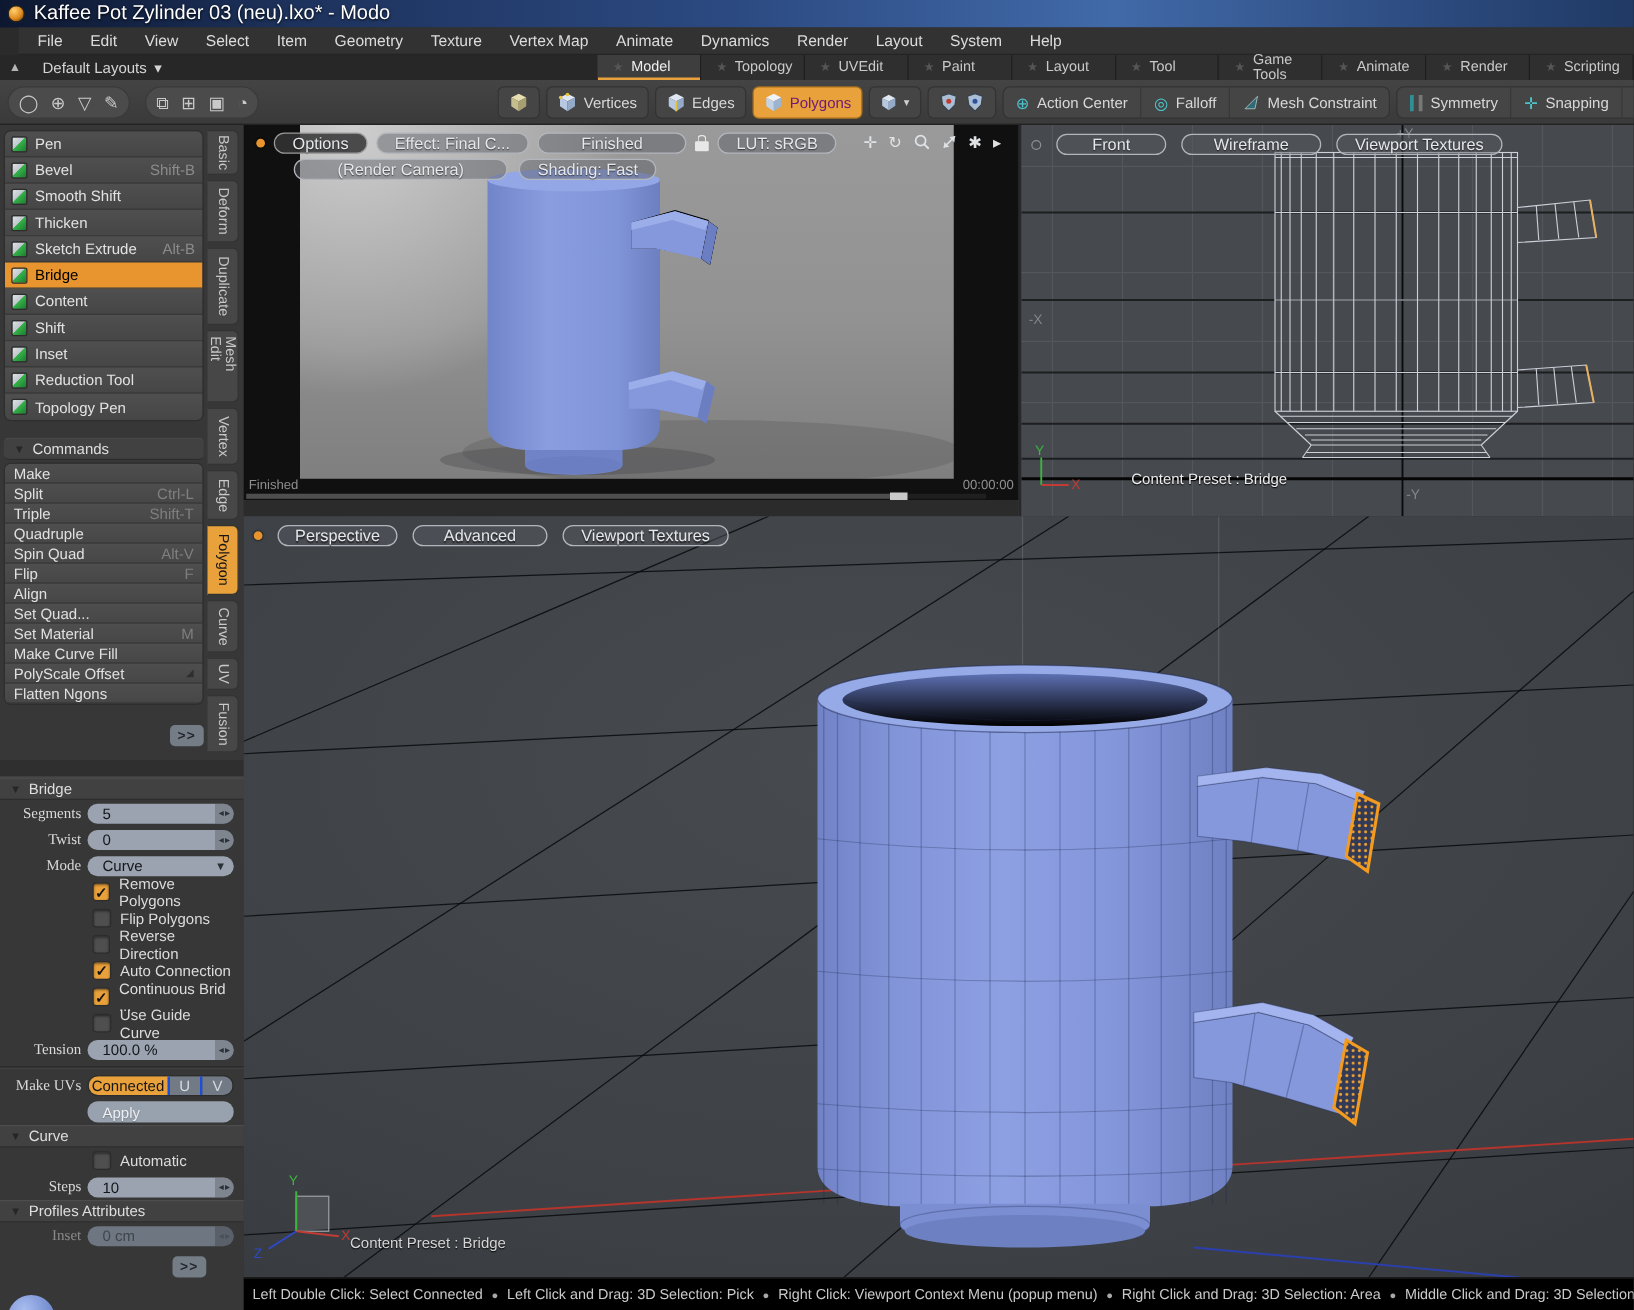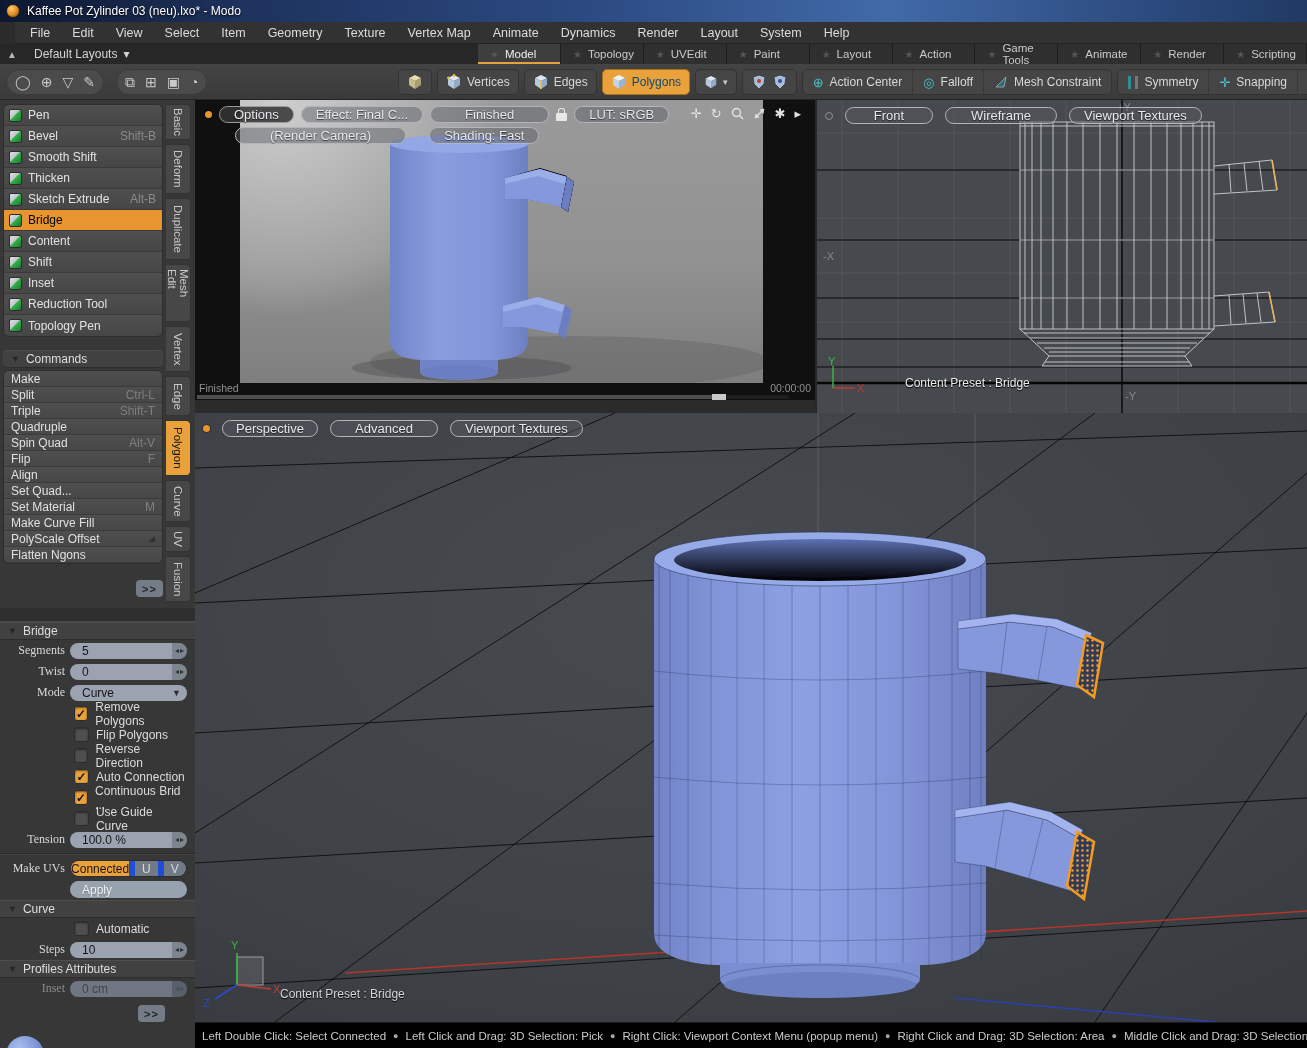--- a/index.html
+++ b/index.html
@@ -11,21 +11,21 @@
   }
   .abs { position:absolute; }
 
   
   .titlebar { left:0; top:0; width:1307px; height:22px;
     background:linear-gradient(90deg,#0d1730 0%,#1d325c 18%,#2c4a82 45%,#416aa8 68%,#2c4a7e 88%,#203a64 100%);
     display:flex; align-items:center; padding-left:6px; gap:7px; }
   .app-icon { width:14px; height:14px; border-radius:50%;
     background:radial-gradient(circle at 35% 30%, #ffcf6e, #e08a1e 55%, #5a3808);
     border:1px solid #222; }
-  .titlebar .title { color:#fff; font-size:12px; text-shadow:0 1px 2px #000; }
+  .titlebar .title { color:#fff; font-size:16px; text-shadow:0 1px 2px #000; }
 
   
   .menubar { left:0; top:22px; width:1307px; height:22px; background:#323232;
     border-bottom:1px solid #242424; display:flex; align-items:center; padding-left:4px;margin-left:15px; }
   .menubar .mi { padding:3px 11px; color:#dcdcdc; font-size:12.5px; cursor:default; }
 
   
   .tabrow { left:0; top:44px; width:1307px; height:20px; background:#272727; display:flex; align-items:stretch; }
   .tabrow .lay-btn { width:24px; display:flex; align-items:center; justify-content:center; color:#b5b5b5; font-size:10px; }
   .tabrow .lay-label { display:flex; align-items:center; gap:6px; color:#d5d5d5; padding:0 10px; font-size:12px; }
@@ -37,21 +37,21 @@
 
   
   .toolbar { left:0; top:64px; width:1307px; height:36px;
     background:linear-gradient(#444444,#3a3a3a); border-bottom:1px solid #232323; }
   .icon-group { position:absolute; top:5px; height:26px; background:#4b4b4b; border:1px solid #3a3a3a;
     border-radius:13px; display:flex; align-items:center; padding:0 8px; gap:10px; }
   .icon-group .gi { color:#c9c9c9; font-size:14px; line-height:1; }
   .tb-right { position:absolute; left:398px; top:4px; height:28px; width:909px; display:flex; gap:5px; overflow:hidden; align-items:center; }
   .tbtn { height:26px; background:#454545; border:1px solid #333; border-radius:5px;
     display:flex; align-items:center; gap:5px; padding:0 8px; color:#d8d8d8; white-space:nowrap; }
-  .tbtn.orange { background:#e9a13b; border-color:#a86f1d; color:#0c4a6e; }
+  .tbtn.orange { background:#e9a13b; border-color:#a86f1d; color:#701a75; }
   .tgroup { height:26px; background:#454545; border:1px solid #333; border-radius:6px; display:flex; align-items:stretch; }
   .tgroup .seg { display:flex; align-items:center; gap:6px; padding:0 10px; border-right:1px solid #383838; color:#d8d8d8; white-space:nowrap; }
   .tgroup .seg:last-child { border-right:none; }
   .teal { color:#4cc3cb; font-size:13px; }
   .cube-svg { display:block; }
   .sym-icon { width:10px; height:13px; border-left:3px solid #2f8f96; border-right:3px solid #777; }
 
   
   .left-bg { left:0; top:100px; width:195px; height:948px; background:#373737; }
   .toollist { left:3px; top:104px; width:160px; border-radius:6px; overflow:hidden; border:1px solid #2e2e2e; }
@@ -94,21 +94,21 @@
     display:flex; align-items:center; justify-content:center; font-size:8px; color:#2b3037; gap:1px; }
   .pfield .dd { position:absolute; right:6px; color:#2b3037; font-size:9px; }
   .cbrow { padding-left:74px; gap:7px; }
   .cb { width:15px; height:15px; border-radius:3px; background:#4f4f4f; border:1px solid #2c2c2c;
     box-shadow:inset 0 1px 2px rgba(0,0,0,.5); display:flex; align-items:center; justify-content:center;
     color:transparent; font-size:12px; font-weight:bold; }
   .cb.checked { background:#e9a13b; color:#141414; }
   .cblabel { color:#dcdcdc; }
   .pdivider { height:1px; background:#2a2a2a; margin:3px 0 4px 0; box-shadow:0 1px 0 #454545; }
   .seguv { flex:1; height:17px; display:flex; border-radius:9px; overflow:hidden; border:1px solid #2d2d2d; }
-  .seguv .sg { display:flex; align-items:center; justify-content:center; color:#d7dbe0; background:#717a85; border-right:6px solid #1d4ed8; }
+  .seguv .sg { display:flex; align-items:center; justify-content:center; color:#d7dbe0; background:#717a85; border-right:2px solid #1d4ed8; }
   .seguv .sg.on { background:#e9a13b; color:#161616; }
   .seguv .sg:last-child { border-right:none; }
   .apply-btn { flex:1; height:17px; background:#98a2ae; border-radius:9px; color:#eef0f3;
     display:flex; align-items:center; padding-left:12px; text-shadow:0 1px 1px rgba(0,0,0,.25); }
   .preset-ball { position:absolute; left:6px; top:1036px; width:38px; height:38px; border-radius:50%;
     background:radial-gradient(circle at 35% 30%, #a8bdf0, #6a84c8 70%, #51669e); }
 
   
   .pill { height:17px; border:1px solid #b2b6bc; border-radius:9px; background:rgba(88,92,98,0.45);
     color:#e6e8eb; display:flex; align-items:center; justify-content:center; font-size:13px;
@@ -118,21 +118,21 @@
   .gdot { width:8px; height:8px; border-radius:50%; border:1.5px solid #8d9094; }
 
   
   .render-view { left:195px; top:100px; width:620px; height:300px; background:#101010; }
   .render-img { position:absolute; left:45px; top:0; width:523px; height:283px;
     background:
       radial-gradient(circle 300px at 8% 0%, rgba(215,215,215,0.85), rgba(200,200,200,0.25) 60%, rgba(0,0,0,0) 72%),
       linear-gradient(#9a9a9a 0%,#929292 55%,#868686 82%,#7f7f7f 100%);
   }
   .rv-row1 { position:absolute; left:10px; top:6px; display:flex; gap:7px; align-items:center; }
-  .rv-row2 { position:absolute; left:40px; top:27px; display:flex; gap:23px; align-items:center; }
+  .rv-row2 { position:absolute; left:40px; top:27px; display:flex; gap:9px; align-items:center; }
   .pill.dark { background:rgba(52,52,52,0.85); border-color:#9a9a9a; }
   .pill.wide { padding:0 34px; }
   .lock { width:11px; height:8px; background:#e8e8e8; border-radius:1px; position:relative; margin-top:4px; }
   .lock:before { content:""; position:absolute; top:-5px; left:2px; width:5px; height:5px;
     border:1.5px solid #e8e8e8; border-bottom:none; border-radius:3px 3px 0 0; }
   .rv-icons { position:absolute; right:14px; top:6px; display:flex; gap:9px; align-items:center; color:#e0e3e6; font-size:13px; }
   .rv-status { position:absolute; left:0; top:282px; width:620px; height:12px; display:flex;
     justify-content:space-between; padding:0 4px; color:#8f8f8f; font-size:10.5px; align-items:center; }
   .rv-prog { position:absolute; left:2px; top:295px; width:592px; height:4px; background:#1f1f1f; border-radius:1px; }
   .rv-prog .fill { position:absolute; left:0; top:0; bottom:0; width:87%; background:#4e4e4e; }
@@ -201,21 +201,21 @@
     <span class="ltab">
         <span class="star">★</span>
         <span>Paint</span>
       </span>
     <span class="ltab">
         <span class="star">★</span>
         <span>Layout</span>
       </span>
     <span class="ltab">
         <span class="star">★</span>
-        <span>Action</span>
+        <span>Tool</span>
       </span>
     <span class="ltab">
         <span class="star">★</span>
         <span>Game Tools</span>
       </span>
     <span class="ltab">
         <span class="star">★</span>
         <span>Animate</span>
       </span>
     <span class="ltab">

